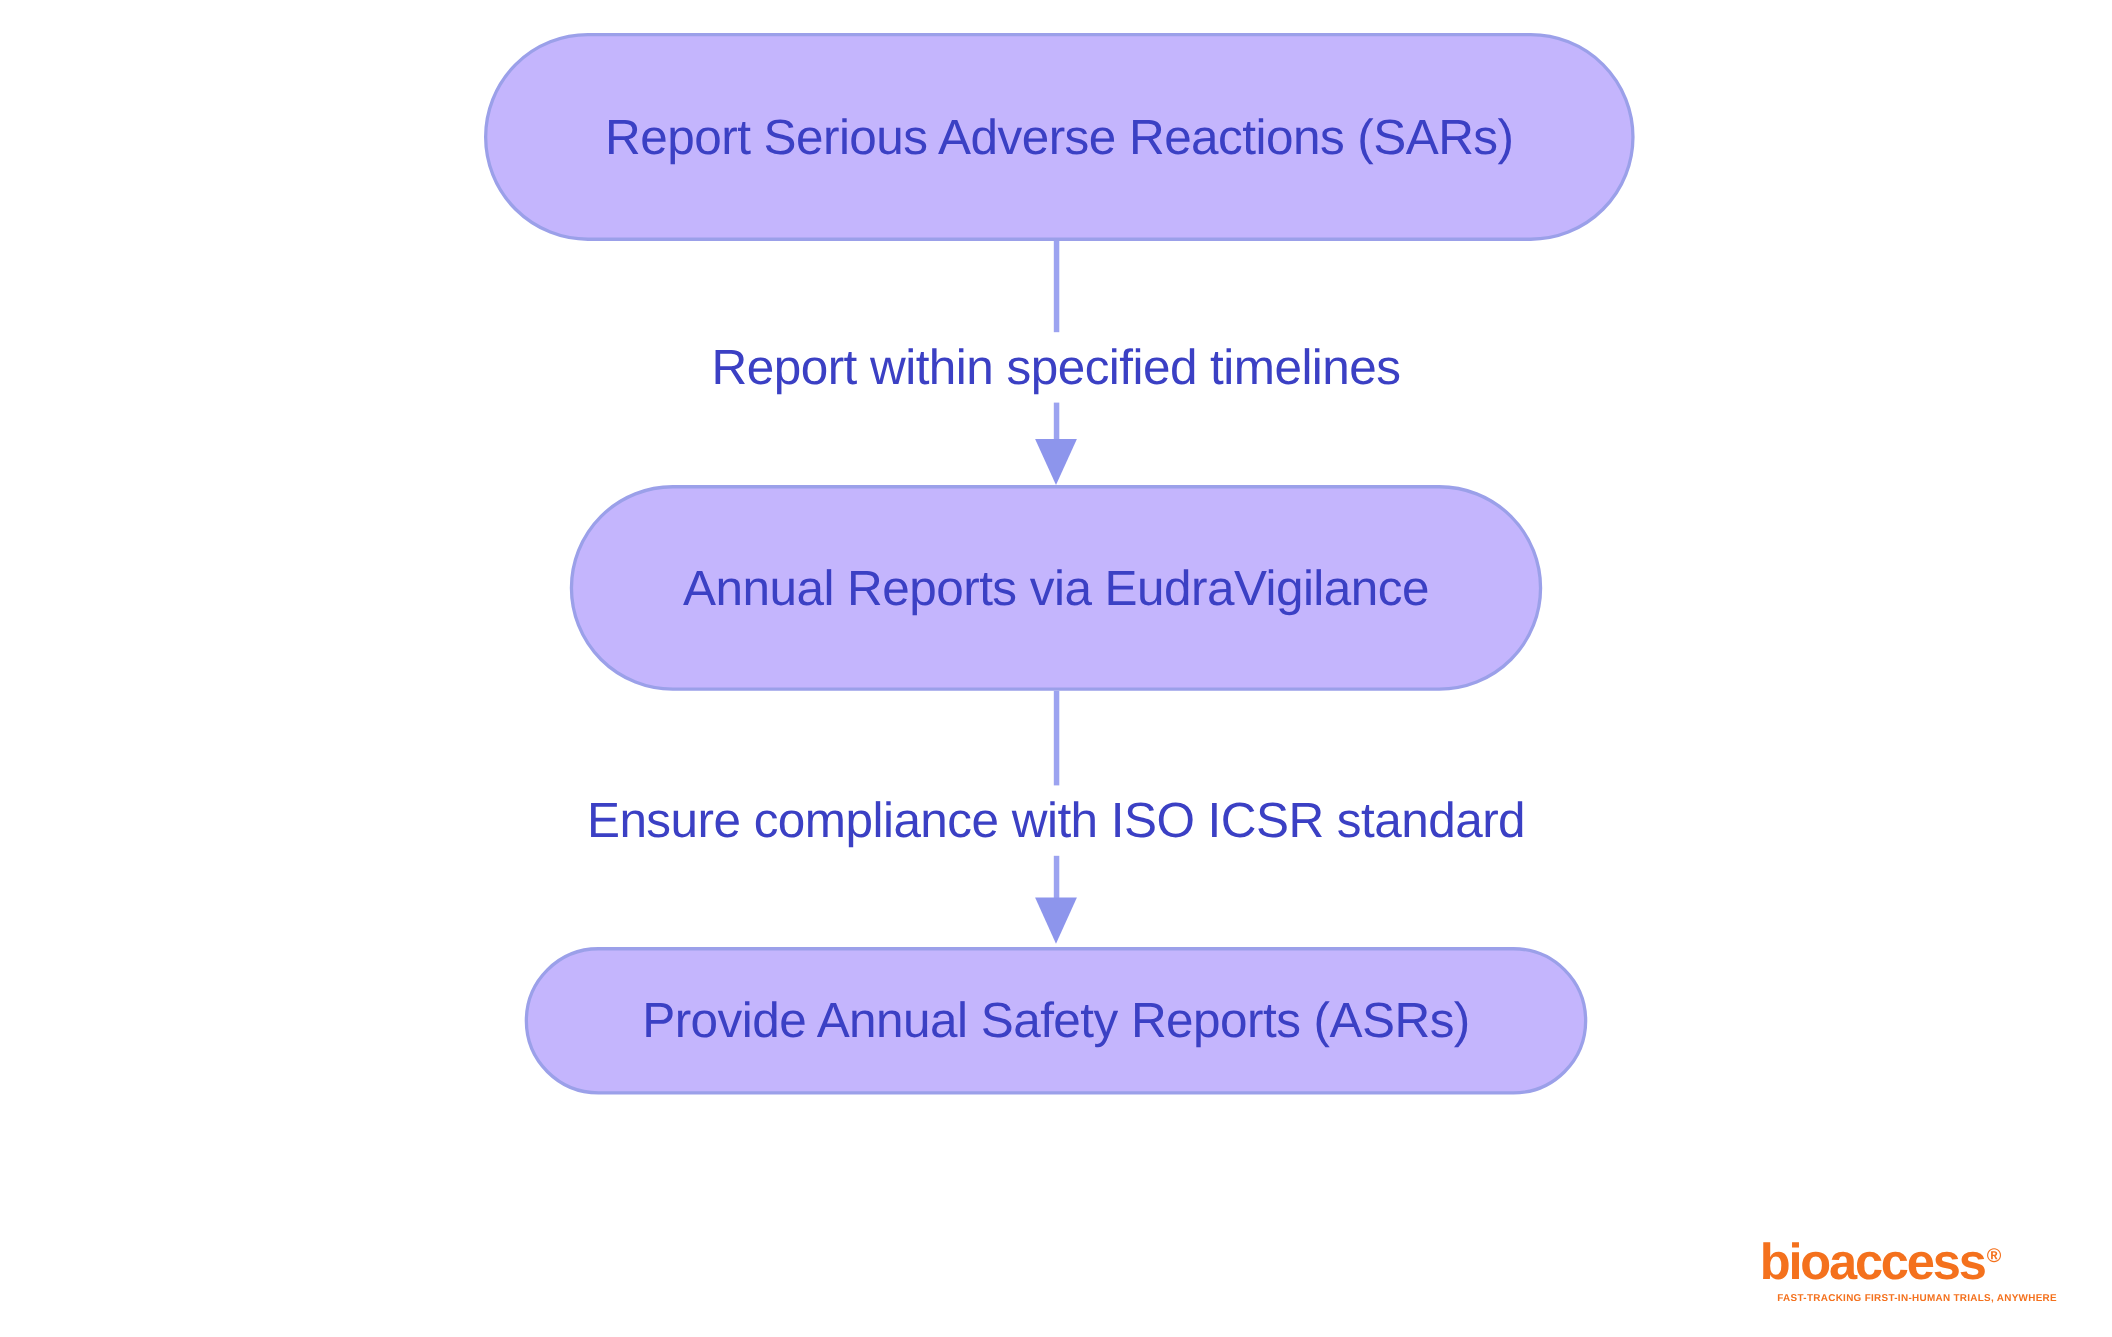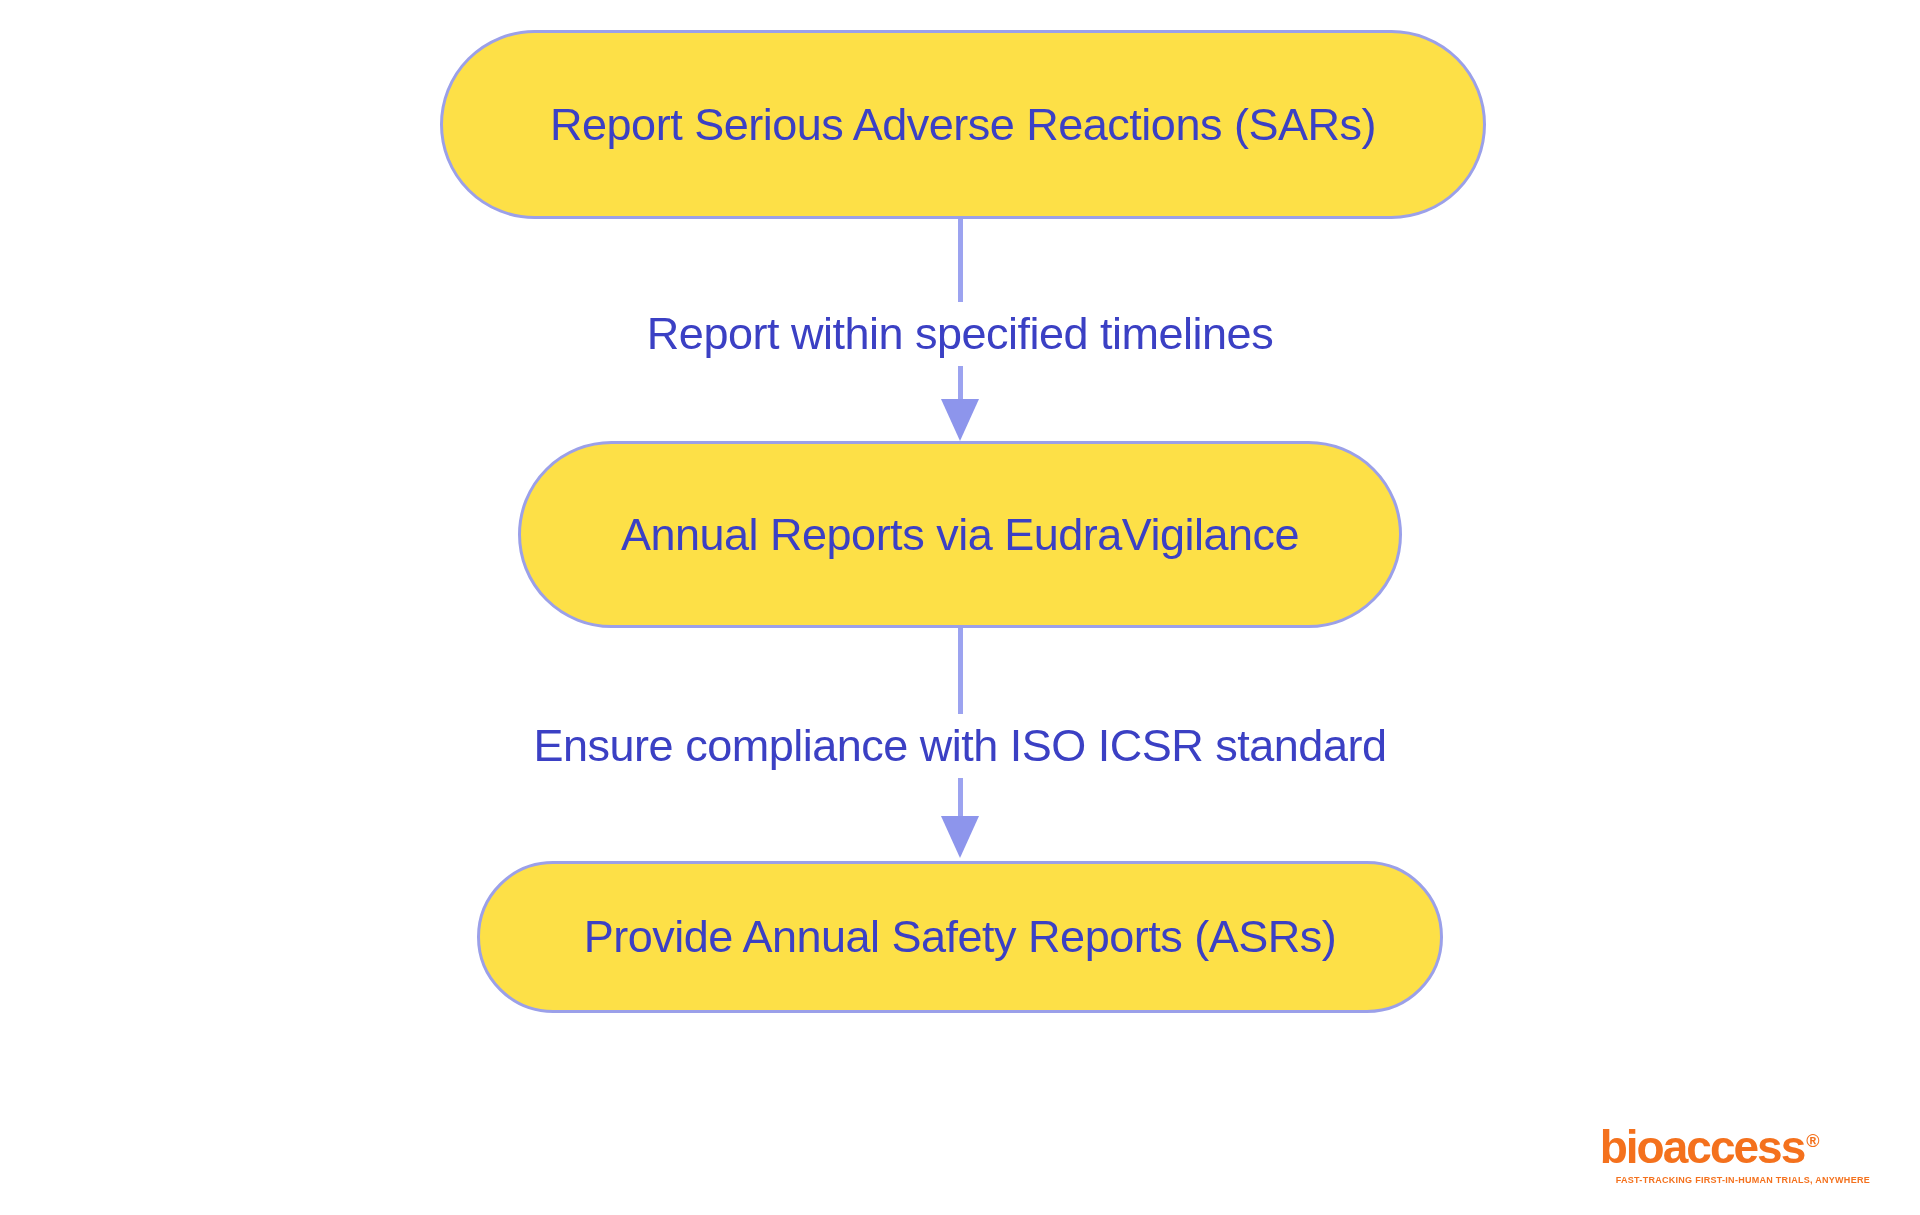--- a/index.html
+++ b/index.html
@@ -6,35 +6,35 @@
   .canvas {
     position: relative;
     width: 1920px;
     height: 1215px;
     background: #ffffff;
     overflow: hidden;
     font-family: "Liberation Sans", sans-serif;
   }
   .node {
     position: absolute;
-    background: #fde047;
+    background: #c4b5fd;
     border: 3px solid #9ba0e9;
     border-radius: 95px;
     box-sizing: border-box;
     display: flex;
     align-items: center;
     justify-content: center;
     color: #3b40c4;
     font-size: 45px;
     letter-spacing: -0.5px;
     white-space: nowrap;
   }
   .node-1 { left: 440px; top: 30px;  width: 1046px; height: 189px; }
   .node-2 { left: 518px; top: 441px; width: 884px;  height: 187px; }
-  .node-3 { left: 477px; top: 861px; width: 966px;  height: 152px; align-items: center; }
+  .node-3 { left: 477px; top: 861px; width: 966px;  height: 134px; align-items: center; }
 
   .arrow-line {
     position: absolute;
     left: 958px;
     width: 5px;
     background: #9ca3f0;
   }
   .arrow-line-1 { top: 219px; height: 182px; }
   .arrow-line-2 { top: 628px; height: 190px; }
 

